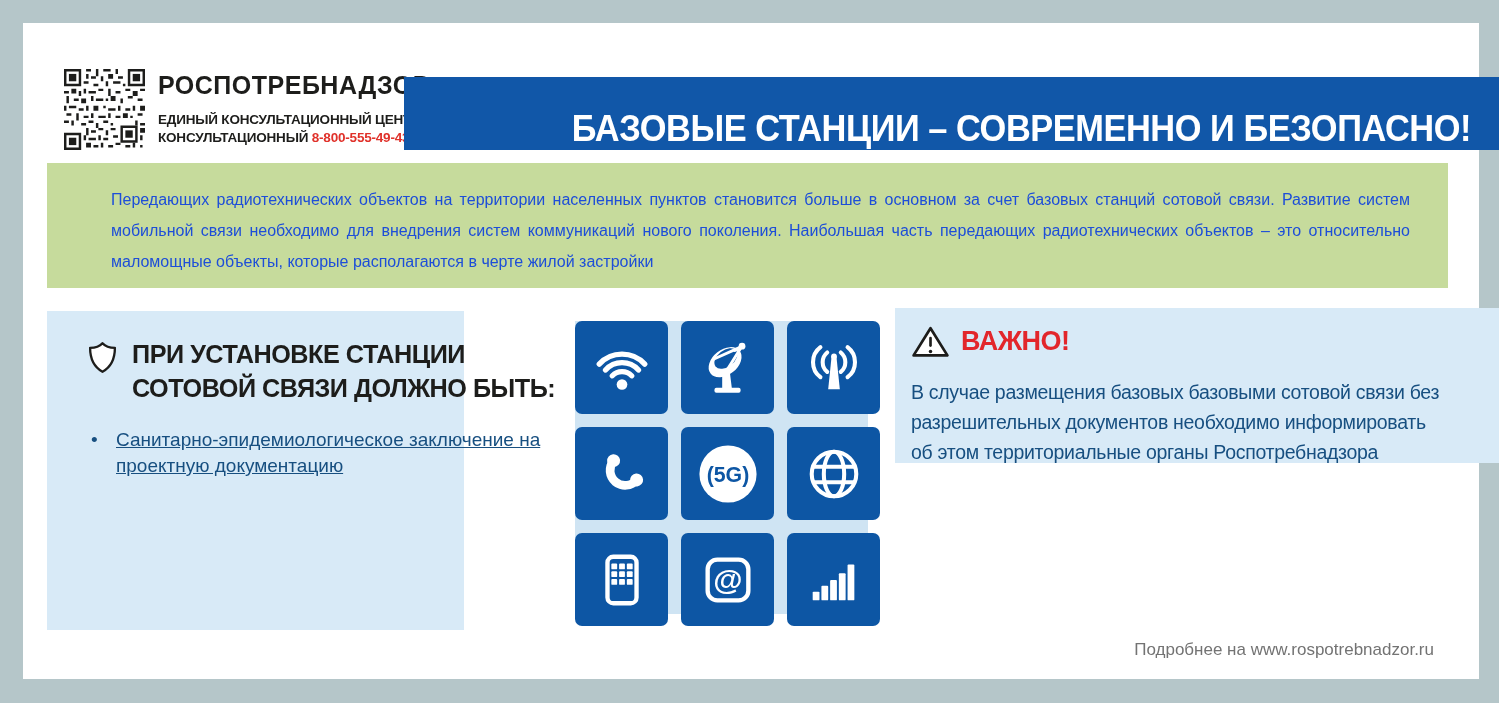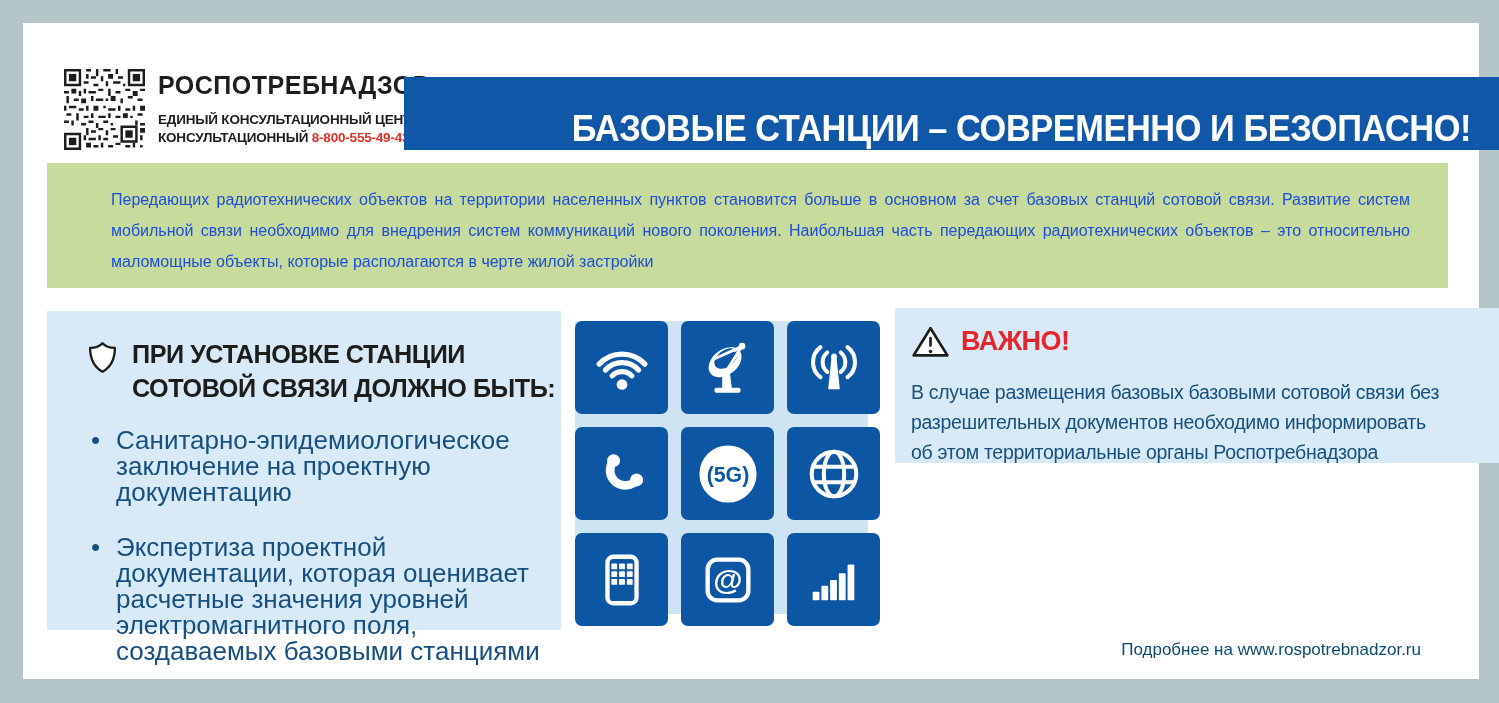--- a/index.html
+++ b/index.html
@@ -33,34 +33,34 @@
   
   .intro {
     position:absolute; left:24px; top:140px; width:1401px; height:125px;
     background:#c6db9c; padding:21px 38px 0 64px; overflow:hidden;
   }
   .intro p {
     font-size:16px; line-height:31px; color:#1d4ed8; text-align:justify;
   }
   
   .req-box {
-    position:absolute; left:24px; top:288px; width:514px; height:319px;
+    position:absolute; left:24px; top:288px; width:417px; height:319px;
     background:#d8eaf7;
   }
   .req-head { position:absolute; left:40px; top:26px; display:flex; gap:14px; }
   .shield { width:31px; height:35px; flex:0 0 auto; margin-top:3px; }
   .req-title {
     font-size:26px; font-weight:bold; color:#1d1d1b; line-height:34px;
     letter-spacing:-0.5px; transform:scaleX(0.97); transform-origin:left top;
     white-space:nowrap;
   }
   .req-list { position:absolute; left:42px; top:116px; width:452px; list-style:none; }
   .req-list li {
     position:relative; padding-left:27px; color:#174f80;
-    font-size:26px; line-height:26px; margin-bottom:29px;
+    font-size:19px; line-height:26px; margin-bottom:29px;text-decoration:underline;
   }
   .req-list li::before {
     content:"•"; position:absolute; left:2px; top:0; color:#174f80;
   }
   
   .grid {
     position:absolute; left:552px; top:298px; width:293px; height:293px;
     background:#cfe4f3; display:grid;
     grid-template-columns:repeat(3,93px); grid-template-rows:repeat(3,93px);
     gap:13px;
@@ -77,22 +77,22 @@
   }
   .imp-head { position:absolute; left:16px; top:16px; display:flex; align-items:center; gap:11px; }
   .warning { width:39px; height:35px; }
   .imp-title { color:#e2262b; font-size:27px; font-weight:bold; letter-spacing:-0.5px; }
   .imp-text {
     position:absolute; left:16px; top:69px; width:534px;
     color:#174f80; font-size:19.5px; line-height:30px; letter-spacing:-0.3px;
   }
   
   .footer {
-    position:absolute; right:58px; top:617px;
-    font-size:17px; color:#0c4a6e;
+    position:absolute; right:45px; top:617px;
+    font-size:17px; color:#737373;
   }
 </style>
 </head>
 <body>
 
 <div class="card">
 
   <svg class="qr" viewBox="0 0 33 33" xmlns="http://www.w3.org/2000/svg">
     <g fill="#1d1d1b">
       <path fill-rule="evenodd" d="M0 0h7v7H0zM1 1h5v5H1z"></path>
@@ -129,21 +129,20 @@
       <svg class="shield" viewBox="0 0 40 44" xmlns="http://www.w3.org/2000/svg">
         <path d="M20 3.5 C16.5 7.5 9 9.5 4 9.5 C4 22 7.5 33.5 20 40.5 C32.5 33.5 36 22 36 9.5 C31 9.5 23.5 7.5 20 3.5 Z" fill="#ffffff" stroke="#1d1d1b" stroke-width="3" stroke-linejoin="round"></path>
       </svg>
       <div class="req-title">
         <div>ПРИ УСТАНОВКЕ СТАНЦИИ</div>
         <div>СОТОВОЙ СВЯЗИ ДОЛЖНО БЫТЬ:</div>
       </div>
     </div>
     <ul class="req-list">
       <li><span>Санитарно-эпидемиологическое заключение на проектную документацию</span></li>
-      <li><span>Экспертиза проектной документации, которая оценивает расчетные значения уровней электромагнитного поля, создаваемых базовыми станциями</span></li>
     </ul>
   </div>
 
   <div class="grid">
     <div class="tile">
       <svg viewBox="0 0 64 64" xmlns="http://www.w3.org/2000/svg">
         <g stroke="#ffffff" stroke-width="5.5" fill="none" stroke-linecap="round">
           <path d="M22 40 A14 14 0 0 1 42 40"></path>
           <path d="M15 34 A23 23 0 0 1 49 34"></path>
           <path d="M8.5 28 A32 32 0 0 1 55.5 28"></path>

